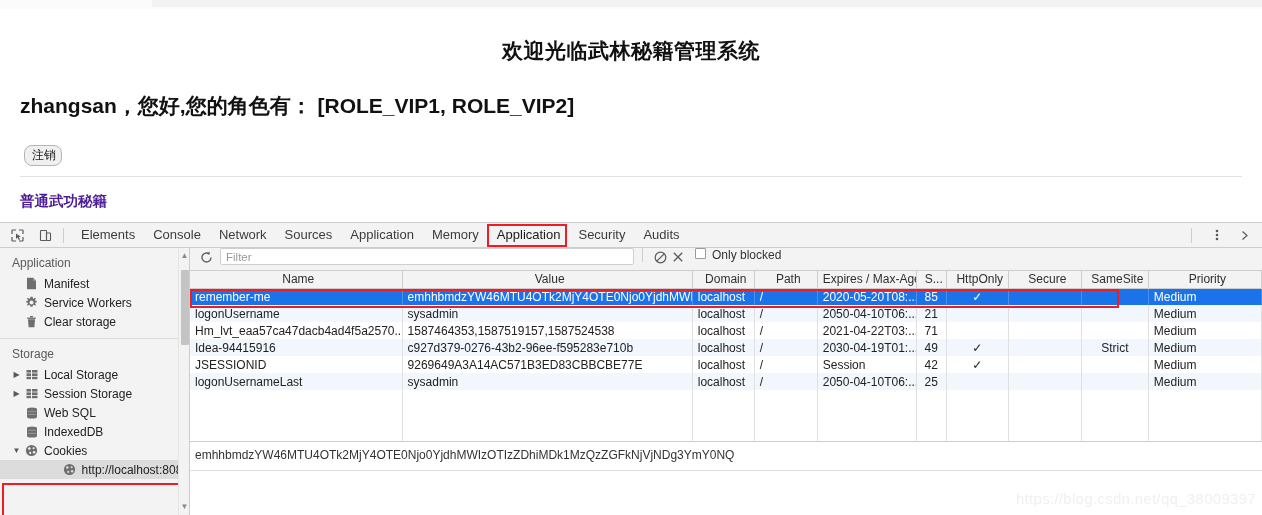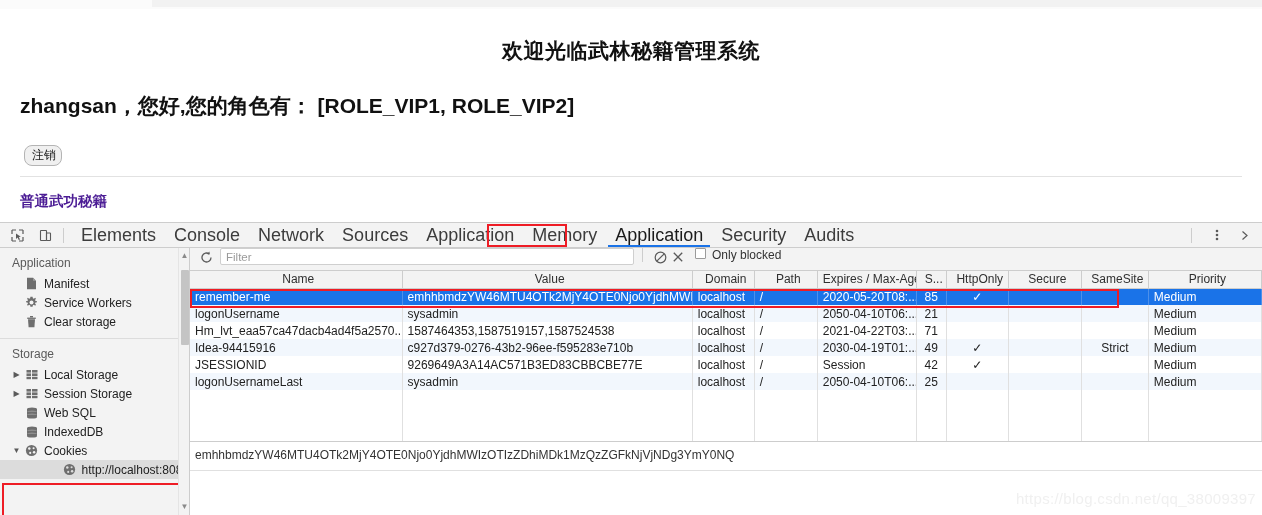--- a/index.html
+++ b/index.html
@@ -72,21 +72,21 @@
   }
   .dt-icbtn {
     width:22px; height:20px; margin-left:6px;
     display:flex; align-items:center; justify-content:center;
     cursor:pointer; border-radius:2px;
   }
   .dt-icbtn svg { display:block; }
   .dt-sep { width:1px; height:15px; background:#cdcdcd; margin:0 8px 0 7px; }
   .dt-tab {
     padding:0 9px; height:24px; line-height:24px;
-    font-size:18px; color:#3c3c3c; cursor:pointer; white-space:nowrap;
+    font-size:13px; color:#3c3c3c; cursor:pointer; white-space:nowrap;
     position:relative;
   }
   .dt-tab.active { color:#1a1a1a; }
   .dt-tab.active::after {
     content:""; position:absolute; left:2px; right:2px; bottom:0; height:2px; background:#1a73e8;
   }
   .tab-highlight {
     position:absolute; left:487px; top:1px; width:80px; height:23px;
     border:2px solid #ee1c25; pointer-events:none; box-sizing:border-box;
   }

